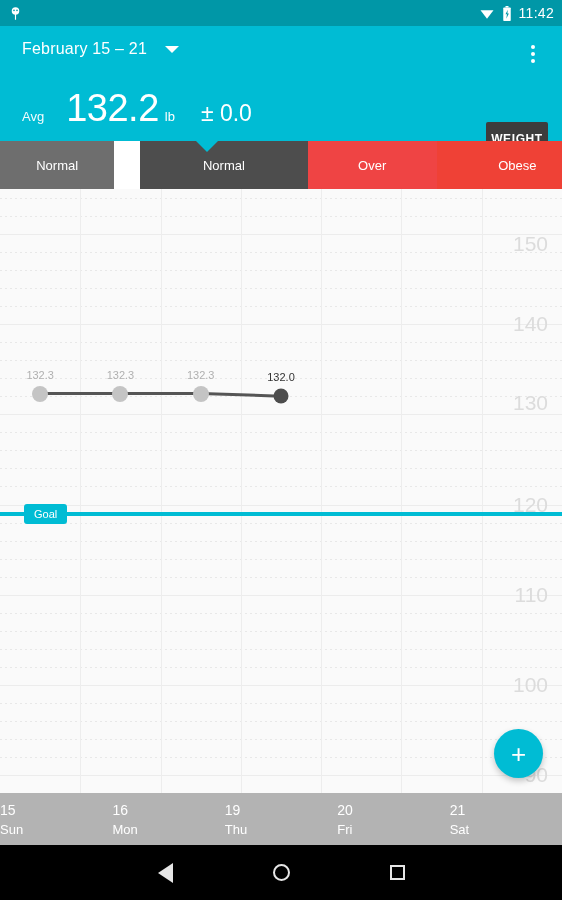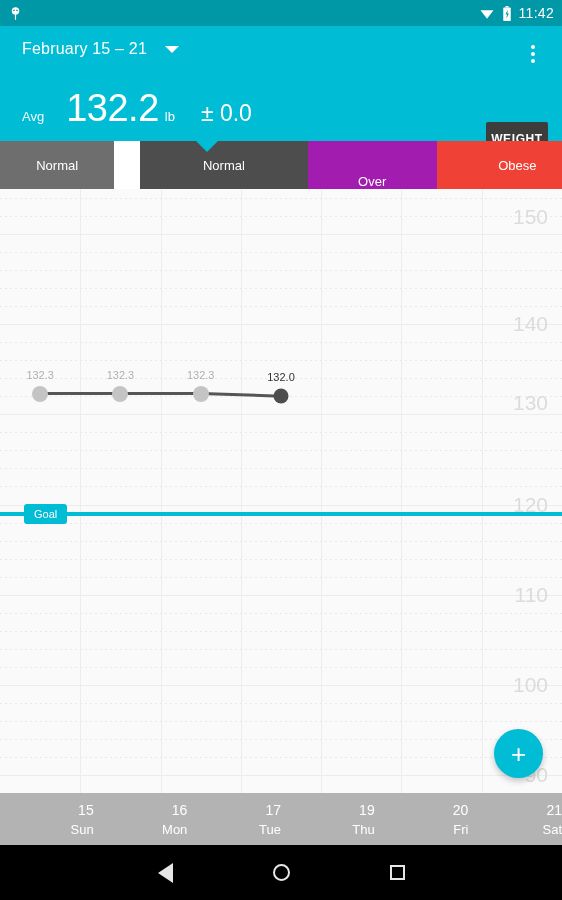--- a/index.html
+++ b/index.html
@@ -98,21 +98,21 @@
     box-shadow:0 3px 6px rgba(0,0,0,.22);
   }
 
   
   .dateaxis {
     position:absolute; left:0; top:793px; width:562px; height:52px;
     background:#b3b3b3; display:flex;
   }
   .datecell {
     flex:1; position:relative; display:flex; flex-direction:column;
-    align-items:flex-end; justify-content:center; color:#ffffff; gap:4px;
+    align-items:flex-start; justify-content:center; color:#ffffff; gap:4px;
   }
   .datecell .dnum { font-size:14px; }
   .datecell .dday { font-size:13px; }
   .datecell.sel::before {
     content:""; position:absolute; top:0; left:0; right:0; height:5px; background:#555555;
   }
 
   
   .navbar {
     position:absolute; left:0; top:845px; width:562px; height:55px;
@@ -169,21 +169,21 @@
     <button class="weight-btn">WEIGHT</button>
   </div>
 
   <div class="bmibar" id="bmibar">
       <div class="bmiseg" style="width: 21.4%; background: rgb(110, 110, 110);">
         <span>Normal</span>
       </div>
       <div class="bmiseg" style="width: 31.3%; background: rgb(77, 77, 77); margin-left: 26px;">
         <span>Normal</span>
       </div>
-      <div class="bmiseg" style="width: 24.2%; background: #a21caf; align-items: flex-end;">
+      <div class="bmiseg" style="width: 24.2%; background: #ef4444;">
         <span>Over</span>
       </div>
       <div class="bmiseg" style="width: 23.1%; background: rgb(239, 65, 54); padding-left: 36px;">
         <span>Obese</span>
       </div>
     </div>
   <div class="bmi-pointer" id="bmi-pointer" style="left: 195.816px;"></div>
 
   <div class="chart" id="chart">
       <div class="hdot" style="top: 585.97px;"></div>
@@ -213,21 +213,21 @@
       <div class="hdot" style="top: 153.254px;"></div>
       <div class="hdot" style="top: 135.224px;"></div>
       <div class="hdot" style="top: 117.194px;"></div>
       <div class="hdot" style="top: 99.1642px;"></div>
       <div class="hdot" style="top: 81.1343px;"></div>
       <div class="hdot" style="top: 63.1045px;"></div>
       <div class="hdot" style="top: 45.0746px;"></div>
       <div class="hdot" style="top: 27.0448px;"></div>
       <div class="hdot" style="top: 9.01493px;"></div>
       <div class="hmajor" style="top: 45.0746px;"></div>
-      <div class="ylabel" style="top: 28px;">150</div>
+      <div class="ylabel" style="top: 55px;">150</div>
       <div class="hmajor" style="top: 135.224px;"></div>
       <div class="ylabel" style="top: 135.224px;">140</div>
       <div class="hmajor" style="top: 225.373px;"></div>
       <div class="ylabel" style="top: 214px; text-align: right;">130</div>
       <div class="hmajor" style="top: 315.522px;"></div>
       <div class="ylabel" style="top: 315.522px;">120</div>
       <div class="hmajor" style="top: 405.672px;"></div>
       <div class="ylabel" style="top: 405.672px;">110</div>
       <div class="hmajor" style="top: 495.821px;"></div>
       <div class="ylabel" style="top: 495.821px;">100</div>
@@ -259,24 +259,20 @@
   <div class="dateaxis" id="dateaxis" style="background: rgb(179, 179, 179);">
       <div class="datecell">
         <span class="dnum">15</span>
         <span class="dday">Sun</span>
       </div>
       <div class="datecell">
         <span class="dnum">16</span>
         <span class="dday">Mon</span>
       </div>
       <div class="datecell">
-        <span class="dnum">17</span>
-        <span class="dday">Tue</span>
-      </div>
-      <div class="datecell">
         <span class="dnum">19</span>
         <span class="dday">Thu</span>
       </div>
       <div class="datecell">
         <span class="dnum">20</span>
         <span class="dday">Fri</span>
       </div>
       <div class="datecell">
         <span class="dnum">21</span>
         <span class="dday">Sat</span>

